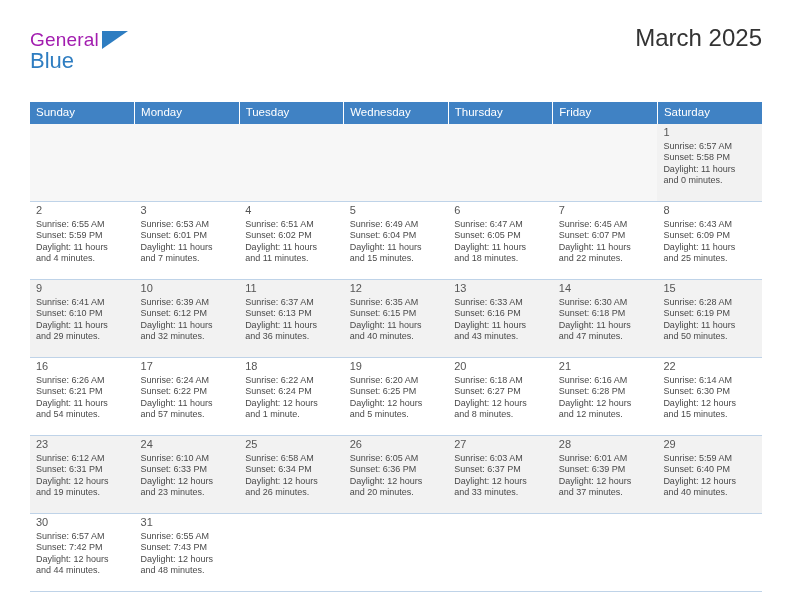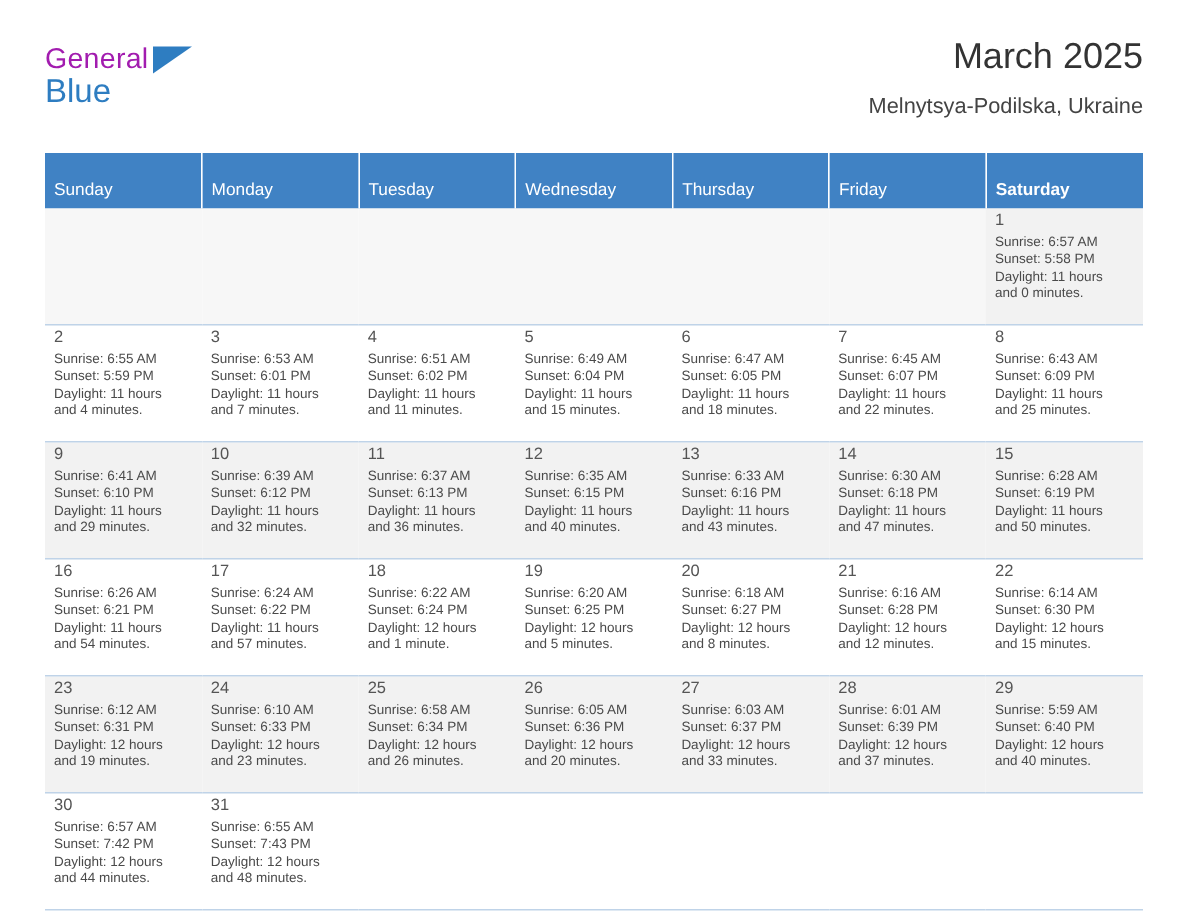--- a/index.html
+++ b/index.html
@@ -75,24 +75,24 @@
     border-collapse: collapse;
     table-layout: fixed;
     margin-top: 8px;
   }
   table.calendar th {
     background: #4082c4;
     color: #ffffff;
     font-size: 11.5px;
     font-weight: normal;
     text-align: left;
-    padding: 19px 0 6px 6px;
+    padding: 4px 0 6px 6px;
     border-right: 1px solid #ffffff;
   }
-  table.calendar th:last-child { border-right: none; font-weight: bold; }
+  table.calendar th:last-child { border-right: none; }
   table.calendar td {
     vertical-align: top;
     height: 70px;
     border-bottom: 1px solid #bfd3e8;
     padding: 3px 5px 4px 6px;
     font-size: 9px;
     line-height: 11.6px;
     color: #4a4a4a;
   }
   tr.shade td { background: #f2f2f2; }
@@ -113,21 +113,20 @@
 <div class="page">
 
   <div class="header">
     <div class="logo">
       <div class="logo-general">General</div>
       <div class="logo-blue">Blue</div>
       <div class="logo-flag"></div>
     </div>
     <div class="title-block">
       <div class="month-title">March 2025</div>
-      <div class="location">Melnytsya-Podilska, Ukraine</div>
     </div>
   </div>
 
   <table class="calendar">
     <thead>
       <tr>
         <th>Sunday</th>
         <th>Monday</th>
         <th>Tuesday</th>
         <th>Wednesday</th>

